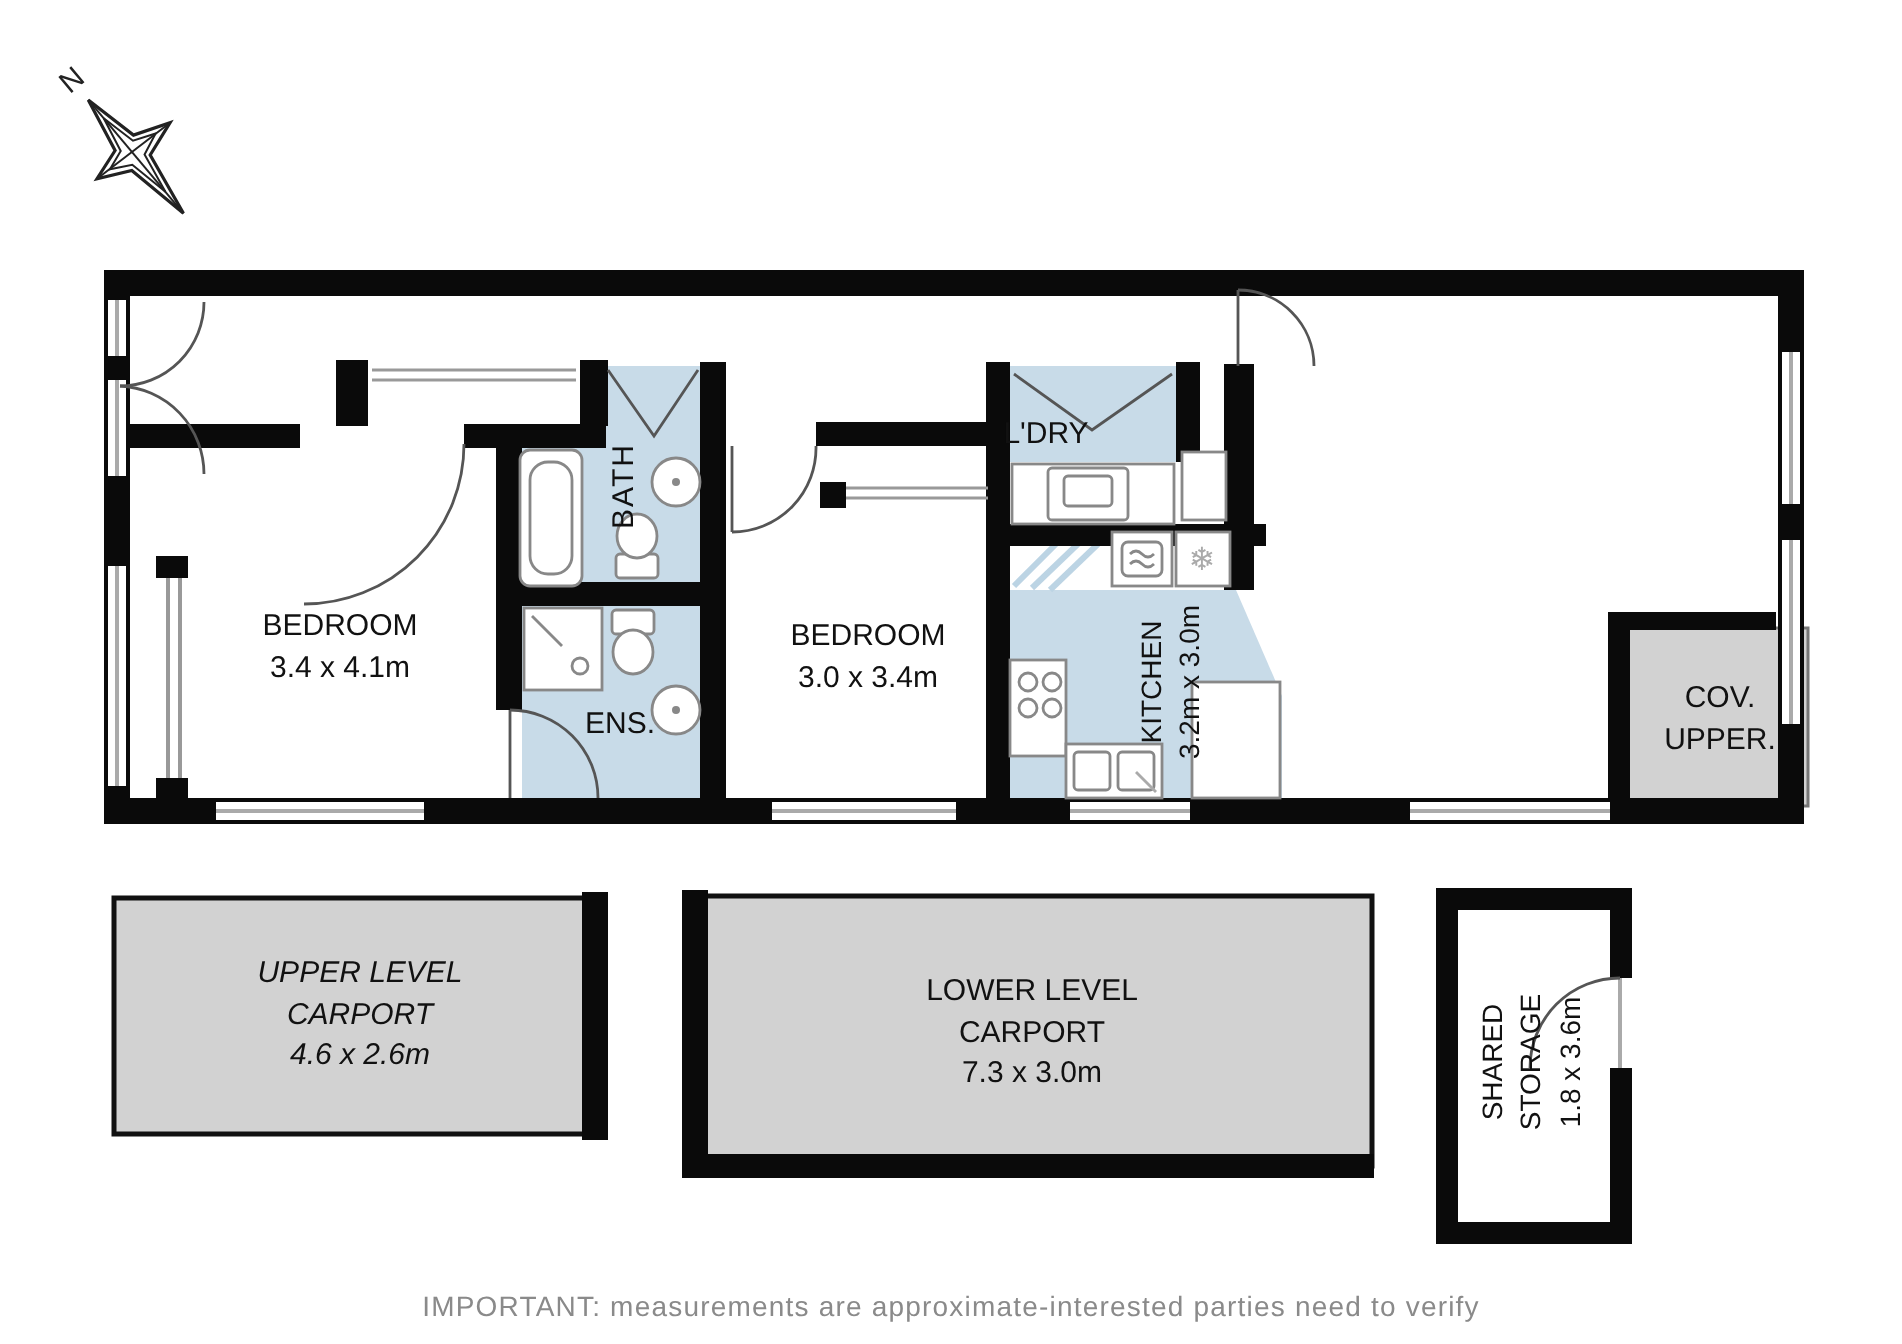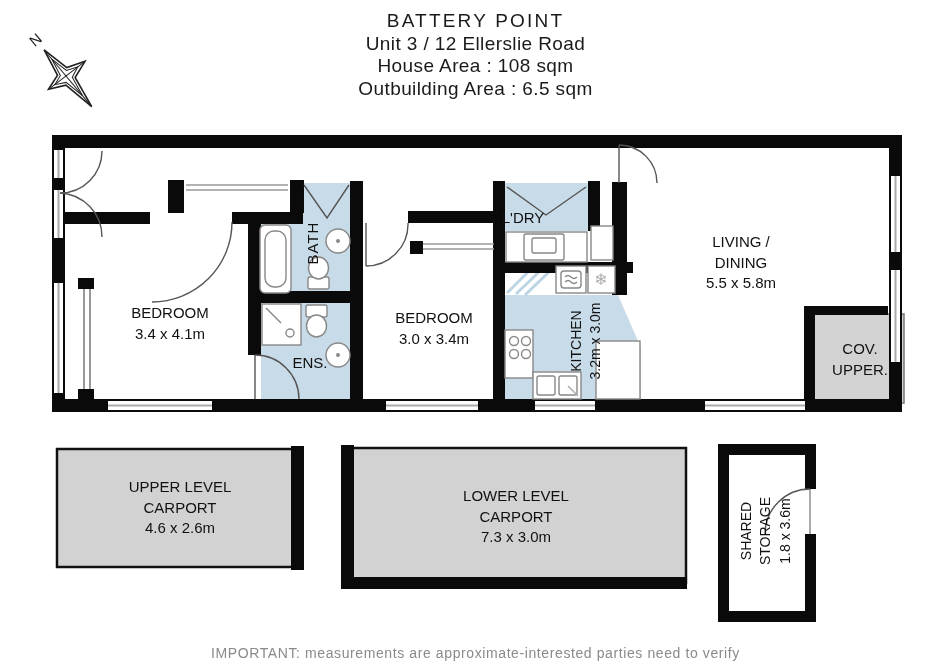--- a/index.html
+++ b/index.html
@@ -197,26 +197,20 @@
 
     <g>
       <rect x="718" y="444" width="98" height="178" fill="#0a0a0a"></rect>
       <rect x="729" y="455" width="76" height="156" fill="#fff"></rect>
       <rect x="805" y="489" width="11" height="45" fill="#fff"></rect>
       <line x1="810" y1="489" x2="810" y2="534" stroke="#aaa" stroke-width="2"></line>
       <path d="M 810 489 A 45 45 0 0 0 765 534" fill="none" stroke="#555" stroke-width="1.4"></path>
     </g>
   </svg>
 
-  <div class="title-block">
-    <div class="t1">BATTERY POINT</div>
-    <div>Unit 3 / 12 Ellerslie Road</div>
-    <div>House Area : 108 sqm</div>
-    <div>Outbuilding Area : 6.5 sqm</div>
-  </div>
 
 
   <div class="lbl" style="left:170px;top:324px;">
     <div>BEDROOM</div>
     <div>3.4 x 4.1m</div>
   </div>
 
   <div class="lbl rot" style="left:313px;top:243px;letter-spacing:1px;">
     <div>BATH</div>
   </div>
@@ -232,32 +226,27 @@
 
   <div class="lbl" style="left:523px;top:218px;">
     <div>L'DRY</div>
   </div>
 
   <div class="lbl rot small" style="left:586px;top:341px;">
     <div>KITCHEN</div>
     <div>3.2m x 3.0m</div>
   </div>
 
-  <div class="lbl" style="left:741px;top:263px;">
-    <div>LIVING /</div>
-    <div>DINING</div>
-    <div>5.5 x 5.8m</div>
-  </div>
 
   <div class="lbl" style="left:860px;top:360px;">
     <div>COV.</div>
     <div>UPPER.</div>
   </div>
 
-  <div class="lbl" style="left:180px;top:508px;">
+  <div class="lbl" style="left:180px;top:508px;font-style:italic;">
     <div>UPPER LEVEL</div>
     <div>CARPORT</div>
     <div>4.6 x 2.6m</div>
   </div>
 
   <div class="lbl" style="left:516px;top:517px;">
     <div>LOWER LEVEL</div>
     <div>CARPORT</div>
     <div>7.3 x 3.0m</div>
   </div>

